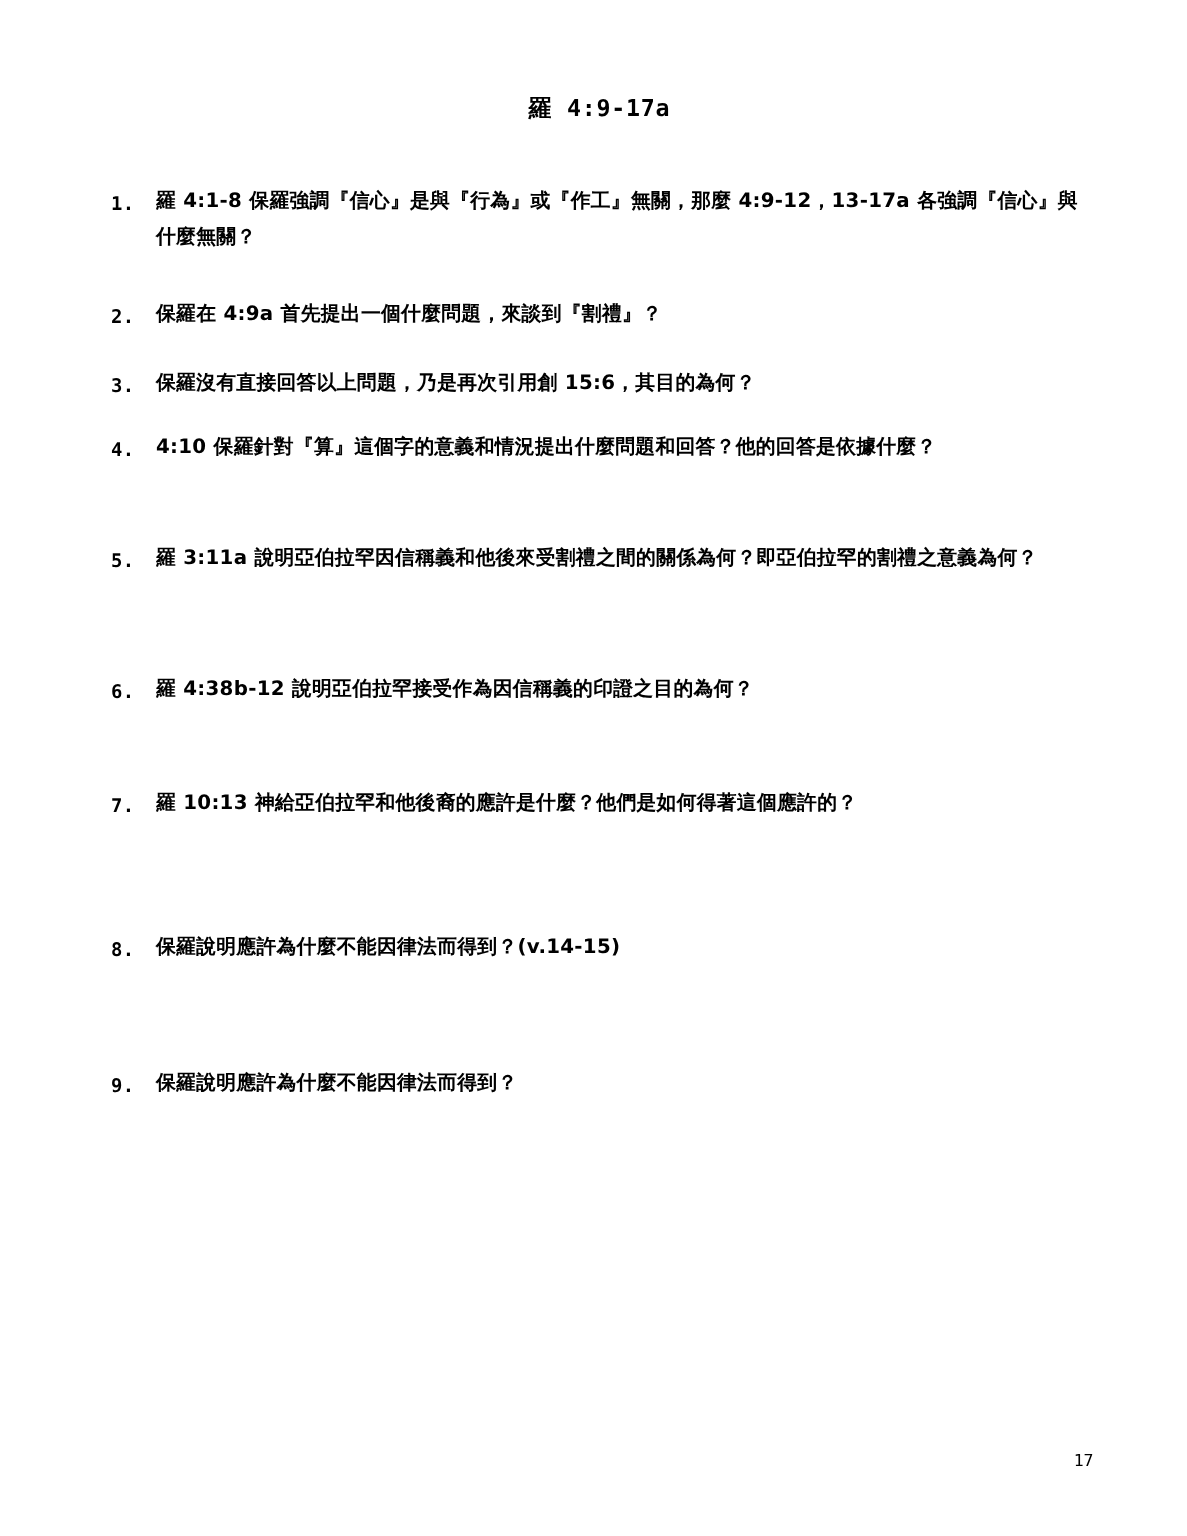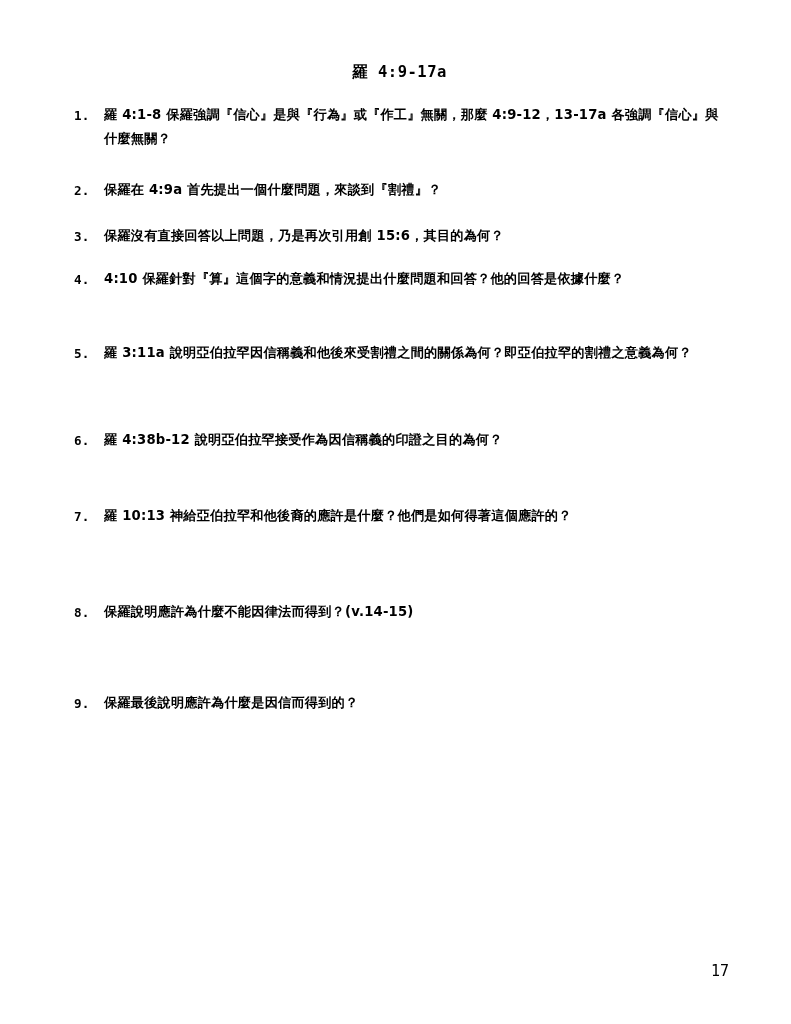--- a/index.html
+++ b/index.html
@@ -19,21 +19,21 @@
     width: 791px;
     height: 1024px;
     box-sizing: border-box;
     padding: 62px 66px 40px 74px;
   }
   .doc-title {
     text-align: center;
     font-size: 15.5px;
     font-weight: bold;
     letter-spacing: 0.5px;
-    margin: 0 0 20px 0;
+    margin: 0 0 40px 0;
     font-family: "DejaVu Sans Mono", "Liberation Mono", monospace;
   }
   .q-list {
     list-style: none;
     margin: 0;
     padding: 0;
   }
   .q-item {
     display: flex;
     align-items: flex-start;
@@ -52,21 +52,21 @@
   }
   .q-text {
     flex: 1 1 auto;
     text-indent: 0;
   }
   .q-item.wide .q-num { width: 36px; }
   .page-number {
     position: absolute;
     right: 62px;
     bottom: 44px;
-    font-size: 15px;
+    font-size: 11px;
     font-family: "DejaVu Sans Mono", "Liberation Mono", monospace;
   }
 </style>
 </head>
 <body>
 
 <div class="page">
 
   <div class="doc-title">羅 4:9-17a</div>
 
@@ -114,21 +114,21 @@
     <li style="height:72px"></li>
 
     <li class="q-item">
       <span class="q-num">8.</span>
       <span class="q-text">保羅說明應許為什麼不能因律法而得到？(v.14-15)</span>
     </li>
     <li style="height:66px"></li>
 
     <li class="q-item">
       <span class="q-num">9.</span>
-      <span class="q-text">保羅最後說明應許為什麼是因信而得到的？</span>
+      <span class="q-text">保羅說明應許為什麼不能因律法而得到？</span>
     </li>
     <li style="height:98px"></li>
 
   </ol>
 
   <div class="page-number">17</div>
 
 </div>
 
 </body></html>

